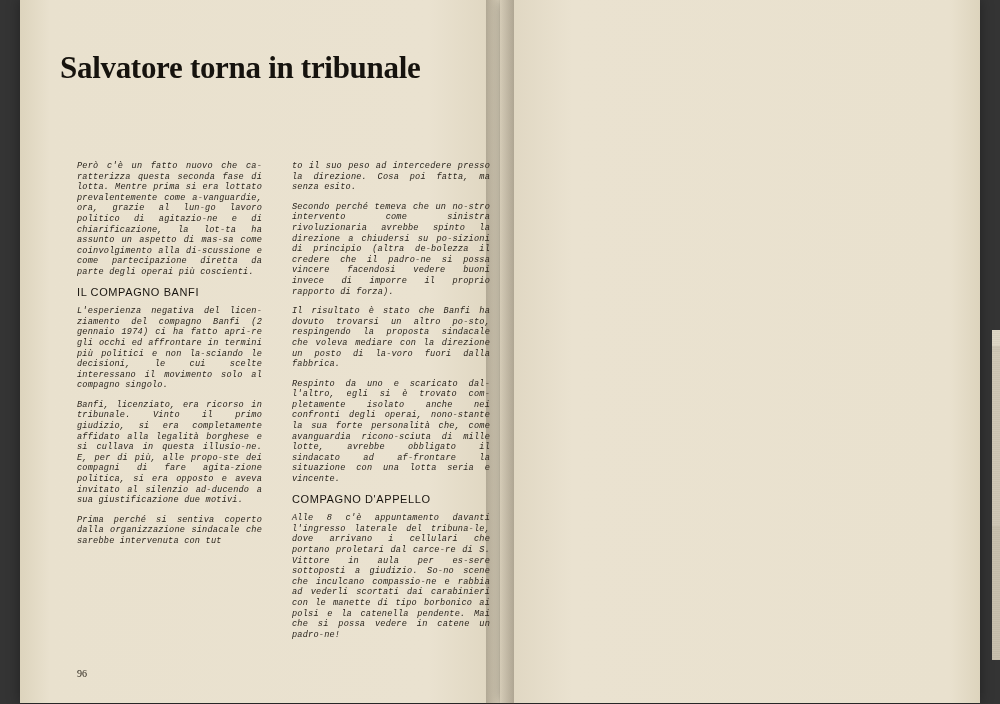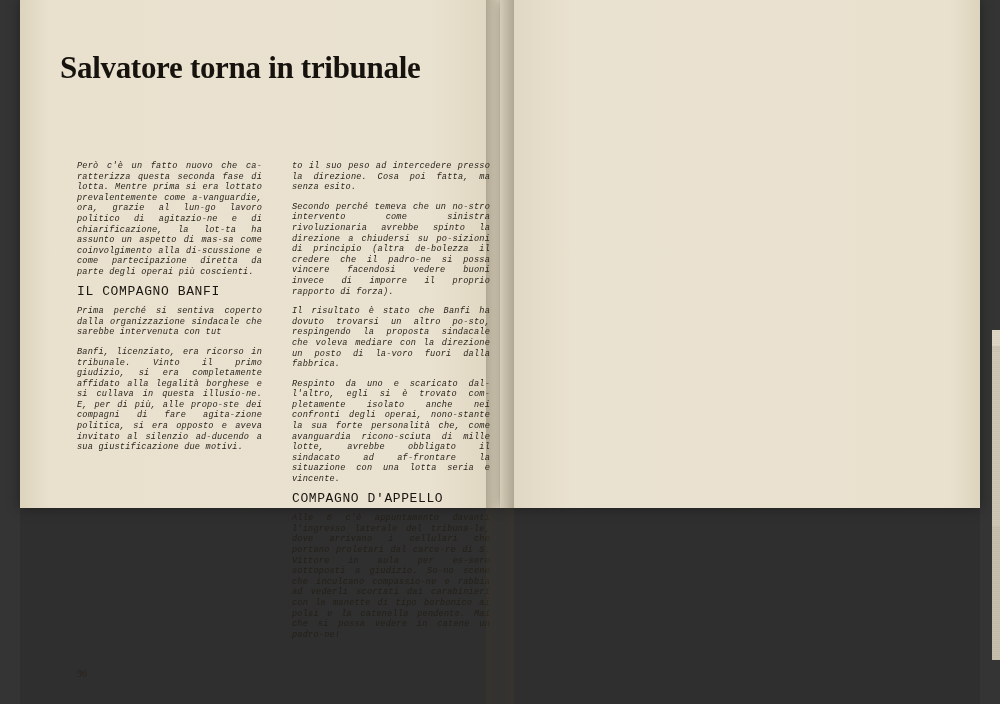--- a/index.html
+++ b/index.html
@@ -4,21 +4,21 @@
 <style>
   html,body{margin:0;padding:0;background:#3a3a3a;}
   body{width:1000px;height:704px;overflow:hidden;font-family:"Liberation Sans",sans-serif;}
 
   .spread{
     position:relative;width:1000px;height:704px;
     background:#2f2f2f;
   }
   
   .page{
-    position:absolute;top:0;height:508px;
+    position:absolute;top:0;height:703px;
     background:#e8e0cd;
   }
   .page.left{left:20px;width:480px;
     background:linear-gradient(to right,#ddd4bd 0px,#e9e1ce 30px,#eae2d0 85%,#ded5bf 100%);
     box-shadow:0 0 12px rgba(0,0,0,.35);
   }
   .page.right{left:500px;width:480px;
     background:linear-gradient(to left,#ddd4bd 0px,#e9e1ce 30px,#eae2d0 85%,#ded5c0 100%);
     box-shadow:0 0 12px rgba(0,0,0,.35);
   }
@@ -45,22 +45,22 @@
     font-size:8.6px;
     line-height:10.6px;
     color:#241f18;
     text-align:justify;
     letter-spacing:.2px;
     margin-top:43px;
   }
   .col p{margin:0 0 9px 0;}
   .subhead{
     font-style:normal;
-    font-family:Liberation Mono, monospace;
-    font-size:13px;letter-spacing:.6px;
+    font-family:Liberation Sans, sans-serif;
+    font-size:11px;letter-spacing:.6px;
     margin:10px 0 7px 0;color:#191510;
   }
 
   #l-col1{left:57px;top:118px;width:185px;}
   #l-col2{left:272px;top:118px;width:198px;}
 
   .folio{
     position:absolute;
     font-family:Liberation Serif, serif;
     font-size:10px;color:#2a241b;
@@ -93,22 +93,23 @@
   <div class="edge-l"></div>
   <div class="edge-r"></div>
 
   <div class="page left">
 
     <div class="headline">Salvatore torna in tribunale</div>
 
     <div class="col" id="l-col1">
       <p>Però c'è un fatto nuovo che ca-ratterizza questa seconda fase di lotta. Mentre prima si era lottato prevalentemente come a-vanguardie, ora, grazie al lun-go lavoro politico di agitazio-ne e di chiarificazione, la lot-ta ha assunto un aspetto di mas-sa come coinvolgimento alla di-scussione e come partecipazione diretta da parte degli operai più coscienti.</p>
       <p class="subhead">IL COMPAGNO BANFI</p>
+      <p>L'esperienza negativa del licen-ziamento del compagno Banfi (2 gennaio 1974) ci ha fatto apri-re gli occhi ed affrontare in termini più politici e non la-sciando le decisioni, le cui scelte interessano il movimento solo al compagno singolo.</p>
+      <p>Banfi, licenziato, era ricorso in tribunale. Vinto il primo giudizio, si era completamente affidato alla legalità borghese e si cullava in questa illusio-ne. E, per di più, alle propo-ste dei compagni di fare agita-zione politica, si era opposto e aveva invitato al silenzio ad-ducendo a sua giustificazione due motivi.</p>
       <p>Prima perché si sentiva coperto dalla organizzazione sindacale che sarebbe intervenuta con tut</p>
-      <p>Banfi, licenziato, era ricorso in tribunale. Vinto il primo giudizio, si era completamente affidato alla legalità borghese e si cullava in questa illusio-ne. E, per di più, alle propo-ste dei compagni di fare agita-zione politica, si era opposto e aveva invitato al silenzio ad-ducendo a sua giustificazione due motivi.</p>
     </div>
 
     <div class="col" id="l-col2">
       <p>to il suo peso ad intercedere presso la direzione. Cosa poi fatta, ma senza esito.</p>
       <p>Secondo perché temeva che un no-stro intervento come sinistra rivoluzionaria avrebbe spinto la direzione a chiudersi su po-sizioni di principio (altra de-bolezza il credere che il padro-ne si possa vincere facendosi vedere buoni invece di imporre il proprio rapporto di forza).</p>
       <p>Il risultato è stato che Banfi ha dovuto trovarsi un altro po-sto, respingendo la proposta sindacale che voleva mediare con la direzione un posto di la-voro fuori dalla fabbrica.</p>
       <p>Respinto da uno e scaricato dal-l'altro, egli si è trovato com-pletamente isolato anche nei confronti degli operai, nono-stante la sua forte personalità che, come avanguardia ricono-sciuta di mille lotte, avrebbe obbligato il sindacato ad af-frontare la situazione con una lotta seria e vincente.</p>
       <p class="subhead">COMPAGNO D'APPELLO</p>
       <p>Alle 8 c'è appuntamento davanti l'ingresso laterale del tribuna-le, dove arrivano i cellulari che portano proletari dal carce-re di S. Vittore in aula per es-sere sottoposti a giudizio. So-no scene che inculcano compassio-ne e rabbia ad vederli scortati dai carabinieri con le manette di tipo borbonico ai polsi e la catenella pendente. Mai che si possa vedere in catene un padro-ne!</p>
     </div>

